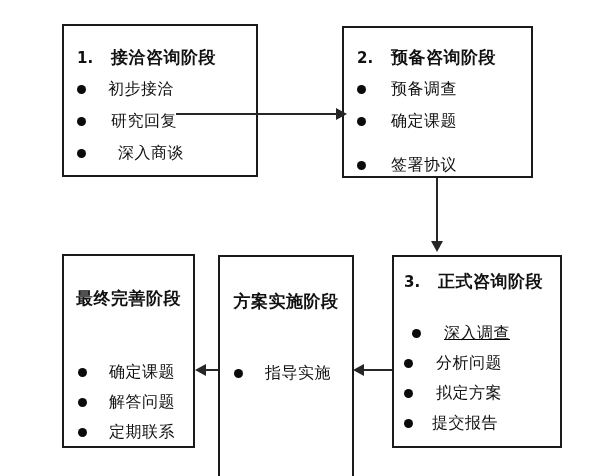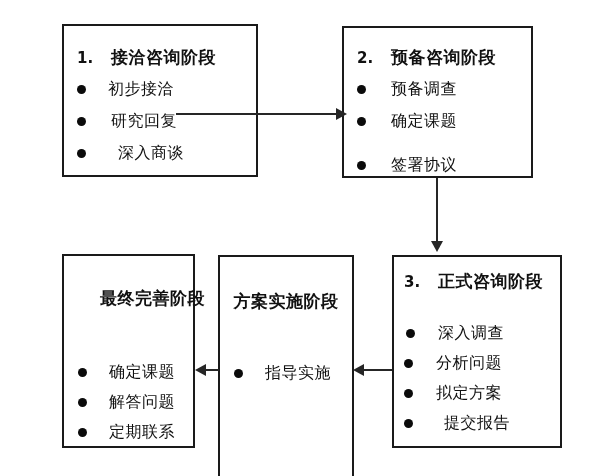--- a/index.html
+++ b/index.html
@@ -138,50 +138,50 @@
       <span class="dot"></span>
       <span class="bullet-label" style="margin-left:25px;">签署协议</span>
     </div>
   </div>
 
   <div class="box" style="left:392px; top:255px; width:170px; height:193px;">
     <div class="box-head" style="left:10px; top:13px;">
       <span class="head-num">3.</span>
       <span class="head-title">正式咨询阶段</span>
     </div>
-    <div class="bullet-row" style="left:12px; top:66px;">
+    <div class="bullet-row" style="left:18px; top:66px;text-decoration:underline;">
       <span class="dot"></span>
       <span class="bullet-label" style="margin-left:23px;">深入调查</span>
     </div>
     <div class="bullet-row" style="left:10px; top:96px;">
       <span class="dot"></span>
       <span class="bullet-label" style="margin-left:23px;">分析问题</span>
     </div>
     <div class="bullet-row" style="left:10px; top:126px;">
       <span class="dot"></span>
       <span class="bullet-label" style="margin-left:23px;">拟定方案</span>
     </div>
     <div class="bullet-row" style="left:10px; top:156px;">
       <span class="dot"></span>
-      <span class="bullet-label" style="margin-left:31px;">提交报告</span>
+      <span class="bullet-label" style="margin-left:19px;">提交报告</span>
     </div>
   </div>
 
   <div class="box" style="left:218px; top:255px; width:136px; height:246px;">
     <div class="box-head" style="left:0px; top:33px; width:100%;">
       <span class="head-title centered">方案实施阶段</span>
     </div>
     <div class="bullet-row" style="left:14px; top:106px;">
       <span class="dot"></span>
       <span class="bullet-label" style="margin-left:22px;">指导实施</span>
     </div>
   </div>
 
   <div class="box" style="left:62px; top:254px; width:133px; height:194px;">
-    <div class="box-head" style="left:0px; top:31px; width:100%;margin-left:24px;">
+    <div class="box-head" style="left:0px; top:31px; width:100%;">
       <span class="head-title centered">最终完善阶段</span>
     </div>
     <div class="bullet-row" style="left:14px; top:106px;">
       <span class="dot"></span>
       <span class="bullet-label" style="margin-left:22px;">确定课题</span>
     </div>
     <div class="bullet-row" style="left:14px; top:136px;">
       <span class="dot"></span>
       <span class="bullet-label" style="margin-left:22px;">解答问题</span>
     </div>

